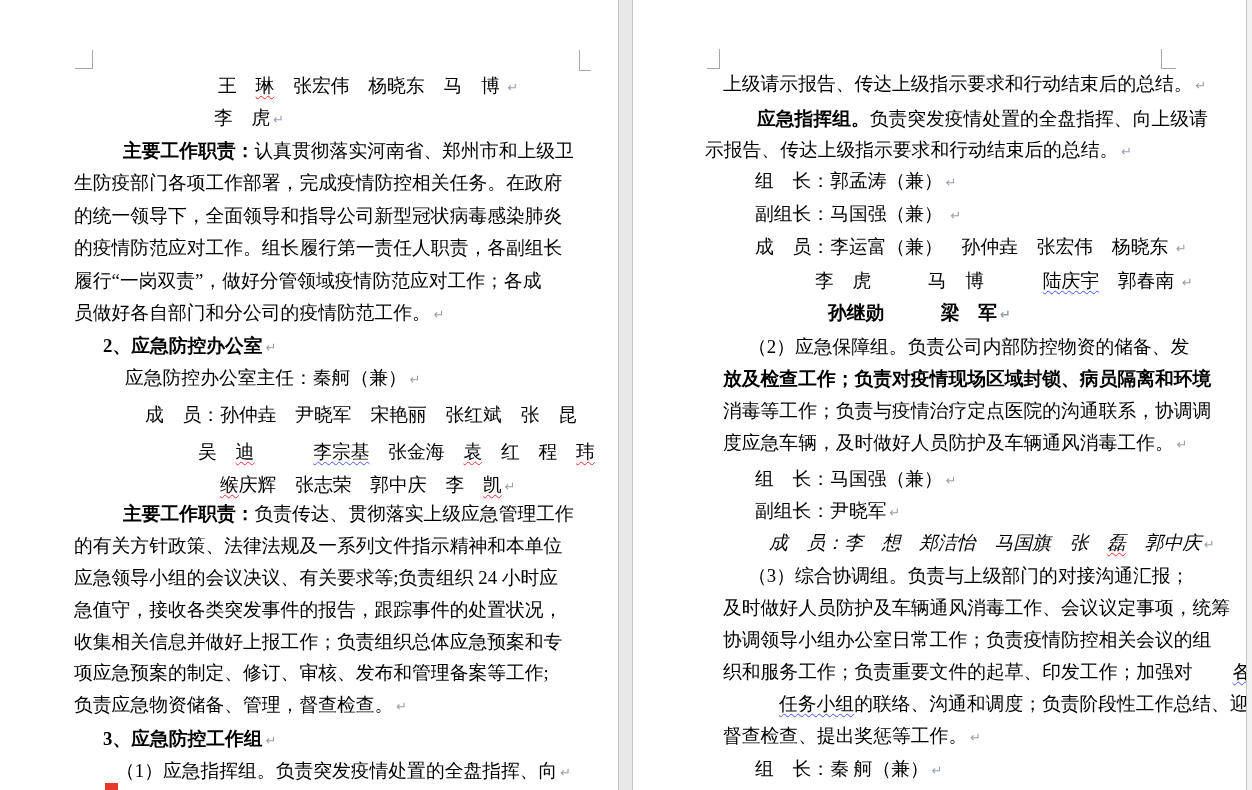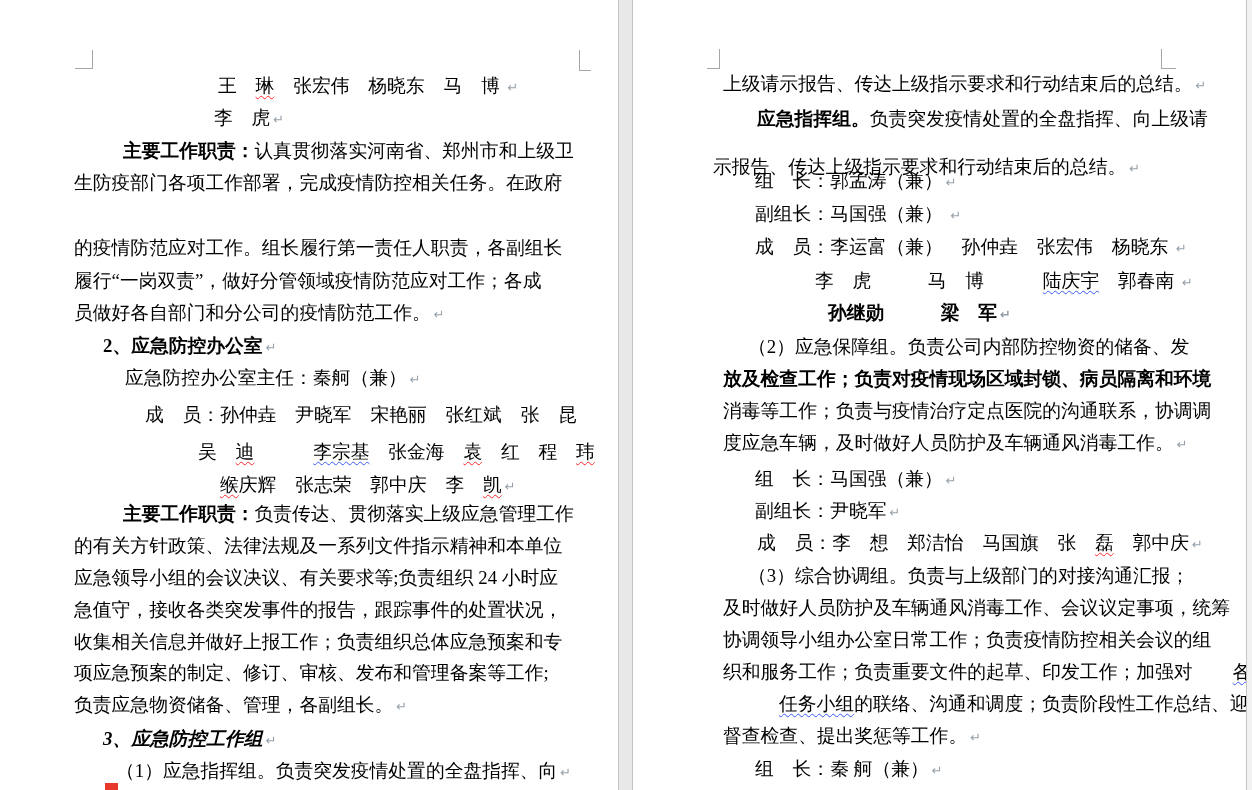--- a/index.html
+++ b/index.html
@@ -44,55 +44,56 @@
   .red-fragment{position:absolute;left:105px;top:783px;width:13px;height:7px;background:var(--red-frag);}
 </style>
 </head>
 <body>
 
 <div id="page-left" class="page">
     <div class="line" style="left: 218px; top: 75px;"><span>王　</span><span class="sq-r">琳</span><span>　张宏伟　杨晓东　马　博 </span><span class="pilcrow">↵</span></div>
     <div class="line" style="left: 214px; top: 107px;"><span>李　虎</span><span class="pilcrow">↵</span></div>
     <div class="line" style="left: 123px; top: 140px;"><span class="seg-b">主要工作职责：</span><span>认真贯彻落实河南省、郑州市和上级卫</span></div>
     <div class="line" style="left: 74px; top: 172px;"><span>生防疫部门各项工作部署，完成疫情防控相关任务。在政府</span></div>
+    <div class="line" style="left: 74px; top: 205px;"><span>的统一领导下，全面领导和指导公司新型冠状病毒感染肺炎</span></div>
     <div class="line" style="left: 74px; top: 237px;"><span>的疫情防范应对工作。组长履行第一责任人职责，各副组长</span></div>
     <div class="line" style="left: 74px; top: 270px;"><span>履行“一岗双责”，做好分管领域疫情防范应对工作；各成</span></div>
     <div class="line" style="left: 74px; top: 302px;"><span>员做好各自部门和分公司的疫情防范工作。</span><span class="pilcrow">↵</span></div>
     <div class="line" style="left: 103px; top: 335px;"><span class="seg-b">2、应急防控办公室</span><span class="pilcrow">↵</span></div>
     <div class="line" style="left: 125px; top: 367px;"><span>应急防控办公室主任：秦舸（兼）</span><span class="pilcrow">↵</span></div>
     <div class="line" style="left: 145px; top: 404px;"><span>成　员：孙仲垚　尹晓军　宋艳丽　张红斌　张　昆</span></div>
     <div class="line" style="left: 198px; top: 441px;"><span>吴　</span><span class="sq-r">迪</span><span>　</span><span class="sq-bl">李宗基</span><span>　张金海　</span><span class="sq-r">袁</span><span>　红　程　</span><span class="sq-r">玮</span></div>
     <div class="line" style="left: 220px; top: 474px;"><span class="sq-r">缑</span><span>庆辉　张志荣　郭中庆　李　</span><span class="sq-r">凯</span><span class="pilcrow">↵</span></div>
     <div class="line" style="left: 123px; top: 503px;"><span class="seg-b">主要工作职责：</span><span>负责传达、贯彻落实上级应急管理工作</span></div>
     <div class="line" style="left: 74px; top: 535px;"><span>的有关方针政策、法律法规及一系列文件指示精神和本单位</span></div>
     <div class="line" style="left: 74px; top: 567px;"><span>应急领导小组的会议决议、有关要求等;负责组织 24 小时应</span></div>
     <div class="line" style="left: 74px; top: 599px;"><span>急值守，接收各类突发事件的报告，跟踪事件的处置状况，</span></div>
     <div class="line" style="left: 74px; top: 631px;"><span>收集相关信息并做好上报工作；负责组织总体应急预案和专</span></div>
     <div class="line" style="left: 74px; top: 662px;"><span>项应急预案的制定、修订、审核、发布和管理备案等工作;</span></div>
-    <div class="line" style="left: 74px; top: 694px;"><span>负责应急物资储备、管理，各副组长。</span><span class="pilcrow">↵</span></div>
-    <div class="line" style="left: 103px; top: 728px; font-style: italic;"><span class="seg-b">3、应急防控工作组</span><span class="pilcrow">↵</span></div>
+    <div class="line" style="left: 74px; top: 694px;"><span>负责应急物资储备、管理，督查检查。</span><span class="pilcrow">↵</span></div>
+    <div class="line" style="left: 103px; top: 728px;"><span class="seg-b">3、应急防控工作组</span><span class="pilcrow">↵</span></div>
     <div class="line" style="left: 116px; top: 760px;"><span>（1）应急指挥组。负责突发疫情处置的全盘指挥、向</span><span class="pilcrow">↵</span></div>
   </div>
 <div class="page-gap"></div>
 <div id="page-right" class="page">
     <div class="line" style="left: 90px; top: 73px;"><span>上级请示报告、传达上级指示要求和行动结束后的总结。</span><span class="pilcrow">↵</span></div>
     <div class="line" style="left: 124px; top: 108px;"><span class="seg-b">应急指挥组。</span><span>负责突发疫情处置的全盘指挥、向上级请</span></div>
-    <div class="line" style="left: 80px; top: 139px; margin-top: 17px;"><span>示报告、传达上级指示要求和行动结束后的总结。</span><span class="pilcrow">↵</span></div>
+    <div class="line" style="left: 72px; top: 139px;"><span>示报告、传达上级指示要求和行动结束后的总结。</span><span class="pilcrow">↵</span></div>
     <div class="line" style="left: 122px; top: 170px;"><span>组　长：郭孟涛（兼）</span><span class="pilcrow">↵</span></div>
     <div class="line" style="left: 122px; top: 203px;"><span>副组长：马国强（兼） </span><span class="pilcrow">↵</span></div>
     <div class="line" style="left: 122px; top: 236px;"><span>成　员：李运富（兼）　孙仲垚　张宏伟　杨晓东 </span><span class="pilcrow">↵</span></div>
     <div class="line" style="left: 182px; top: 270px;"><span>李　虎　　　马　博　</span><span class="sq-bl">陆庆宇</span><span>　郭春南 </span><span class="pilcrow">↵</span></div>
     <div class="line" style="left: 195px; top: 302px; font-weight: bold;"><span>孙继勋　　　梁　军</span><span class="pilcrow">↵</span></div>
     <div class="line" style="left: 115px; top: 336px;"><span>（2）应急保障组。负责公司内部防控物资的储备、发</span></div>
     <div class="line" style="left: 90px; top: 368px; font-weight: bold;"><span>放及检查工作；负责对疫情现场区域封锁、病员隔离和环境</span></div>
     <div class="line" style="left: 90px; top: 400px;"><span>消毒等工作；负责与疫情治疗定点医院的沟通联系，协调调</span></div>
     <div class="line" style="left: 90px; top: 432px;"><span>度应急车辆，及时做好人员防护及车辆通风消毒工作。</span><span class="pilcrow">↵</span></div>
     <div class="line" style="left: 122px; top: 468px;"><span>组　长：马国强（兼）</span><span class="pilcrow">↵</span></div>
     <div class="line" style="left: 122px; top: 500px;"><span>副组长：尹晓军</span><span class="pilcrow">↵</span></div>
-    <div class="line" style="left: 124px; top: 532px;"><span>成　员：李　想　郑洁怡　马国旗　张　</span><span class="sq-r">磊</span><span>　郭中庆</span><span class="pilcrow">↵</span></div>
+    <div class="line" style="left: 136px; top: 532px; font-style: italic;"><span>成　员：李　想　郑洁怡　马国旗　张　</span><span class="sq-r">磊</span><span>　郭中庆</span><span class="pilcrow">↵</span></div>
     <div class="line" style="left: 115px; top: 565px;"><span>（3）综合协调组。负责与上级部门的对接沟通汇报；</span></div>
     <div class="line" style="left: 90px; top: 597px;"><span>及时做好人员防护及车辆通风消毒工作、会议议定事项，统筹</span></div>
     <div class="line" style="left: 90px; top: 629px;"><span>协调领导小组办公室日常工作；负责疫情防控相关会议的组</span></div>
     <div class="line" style="left: 90px; top: 661px;"><span>织和服务工作；负责重要文件的起草、印发工作；加强对</span><span class="sq-bl">各</span></div>
     <div class="line" style="left: 106px; top: 693px;"><span class="sq-bl">任务小组</span><span>的联络、沟通和调度；负责阶段性工作总结、迎接</span></div>
     <div class="line" style="left: 90px; top: 725px;"><span>督查检查、提出奖惩等工作。</span><span class="pilcrow">↵</span></div>
     <div class="line" style="left: 122px; top: 758px;"><span>组　长：秦 舸（兼）</span><span class="pilcrow">↵</span></div>
   </div>
 <div class="right-edge-strip"></div>
 

